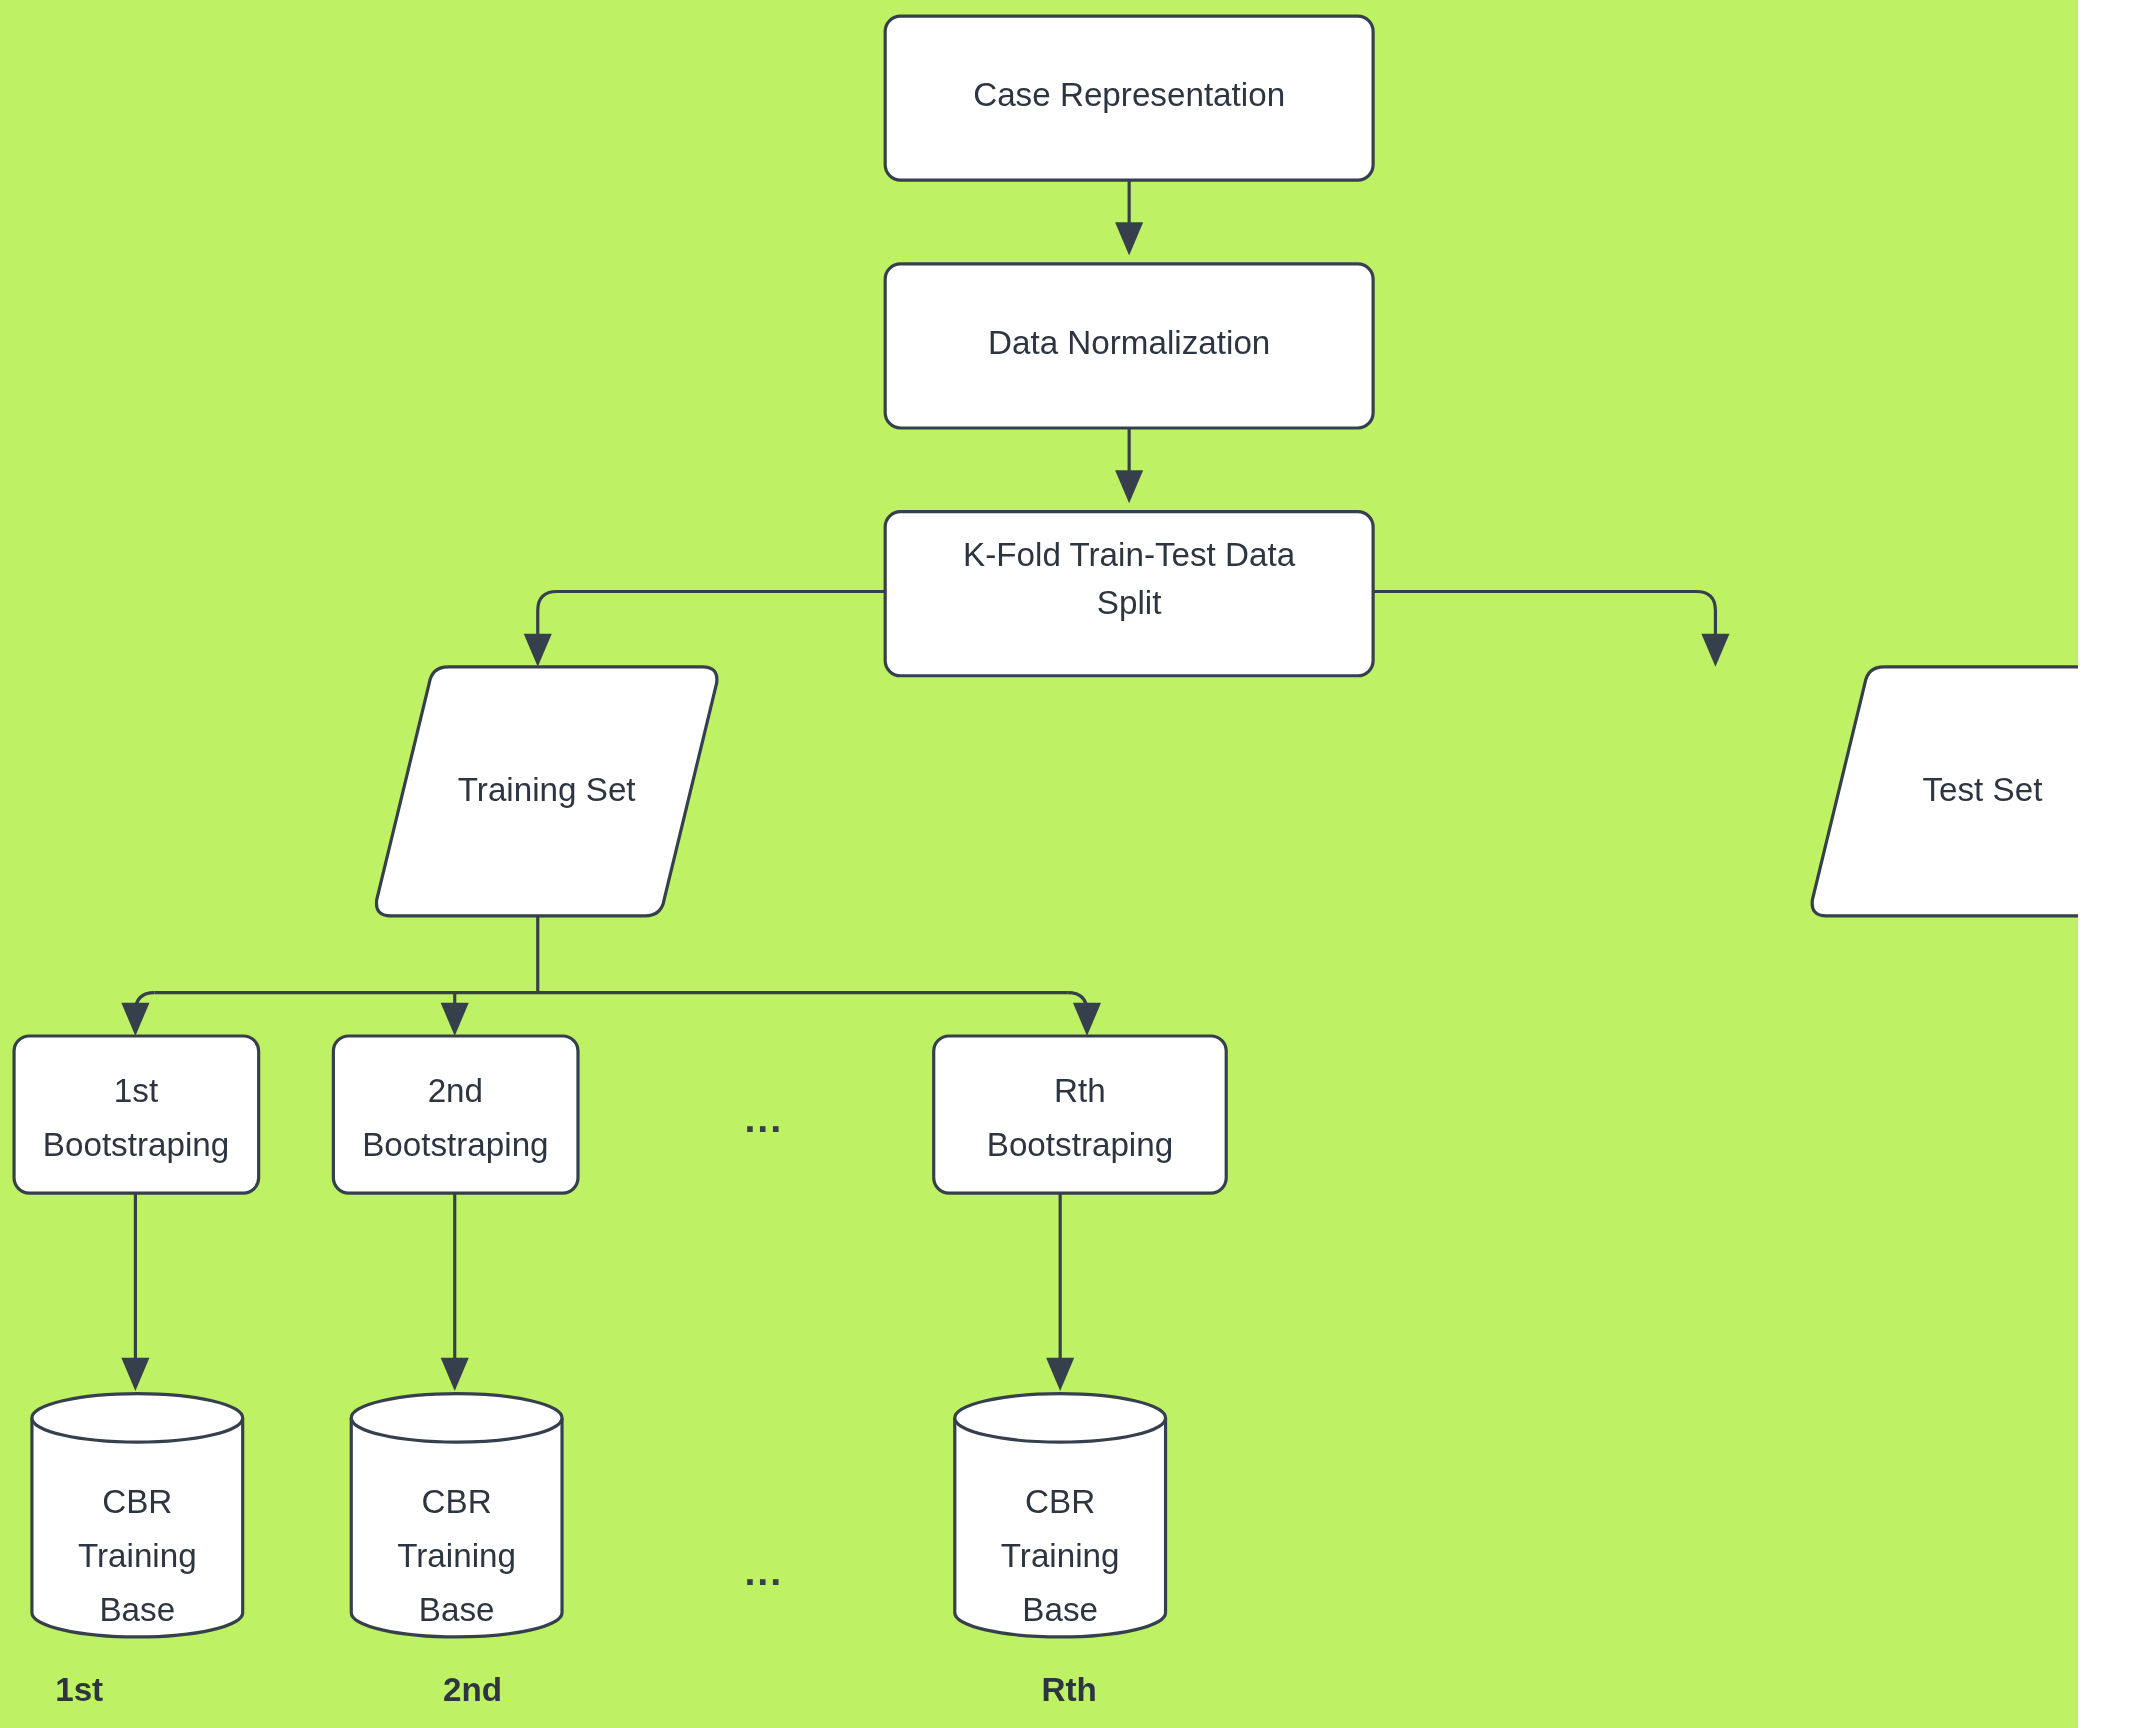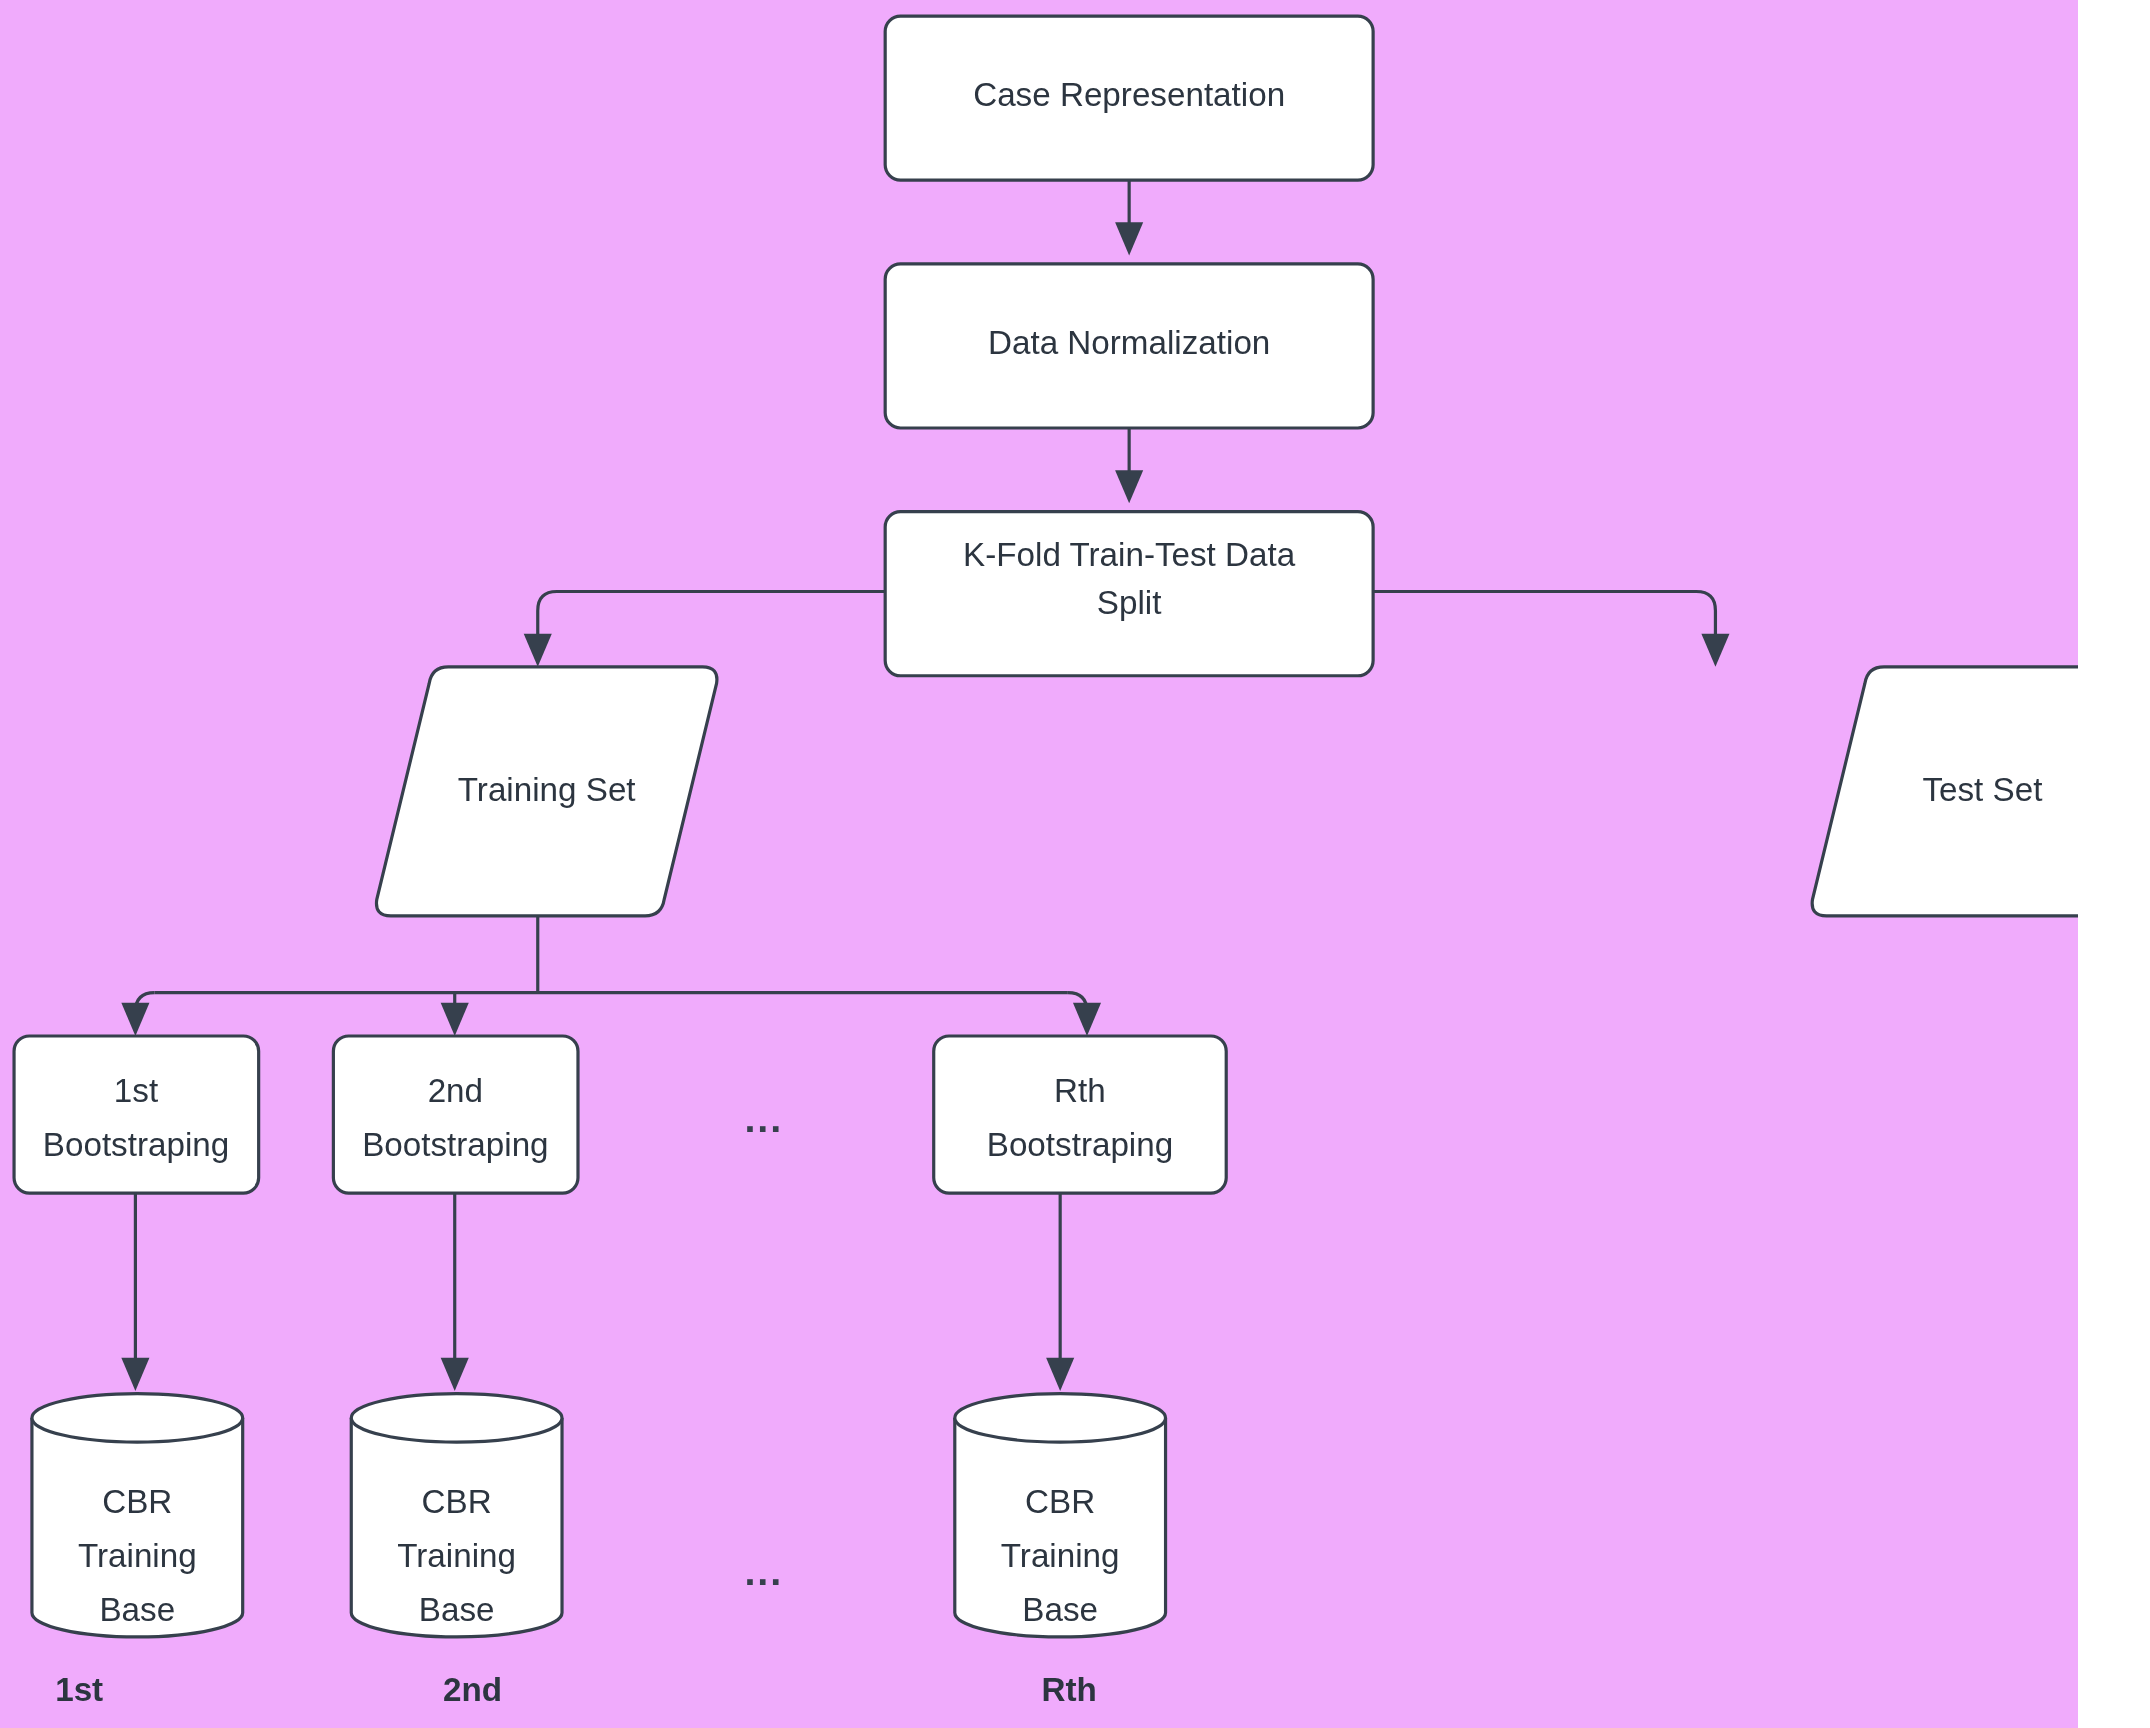--- a/index.html
+++ b/index.html
@@ -7,21 +7,21 @@
     padding: 0;
     background: #ffffff;
   }
   body {
     font-family: "Liberation Sans", sans-serif;
   }
   #canvas {
     position: relative;
     width: 2078px;
     height: 1729px;
-    background: #f0abfc;
+    background: #bef264;
     overflow: hidden;
   }
   #diagram-svg {
     position: absolute;
     top: 0;
     left: 0;
     width: 2151px;
     height: 1729px;
   }
   .node-shape {

